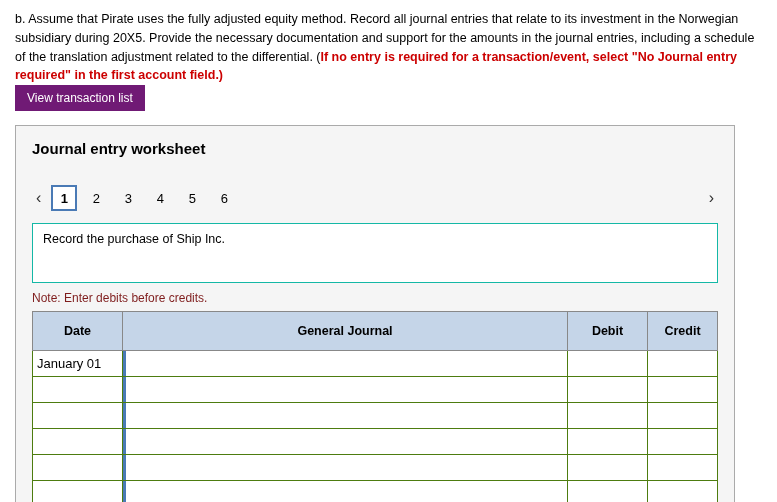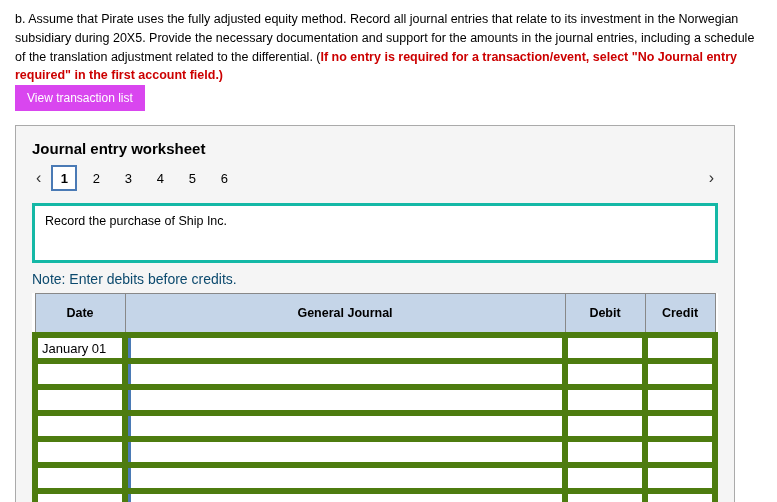--- a/index.html
+++ b/index.html
@@ -16,38 +16,38 @@
       font-size: 12.5px;
       line-height: 1.5;
       margin-bottom: 0;
       color: #000;
     }
     .intro-text .red-bold {
       color: #cc0000;
       font-weight: bold;
     }
     .btn-view-transaction {
-      background-color: #d946ef;
+      background-color: #701a75;
       color: #fff;
       border: none;
       padding: 6px 12px;
       font-size: 12px;
       cursor: pointer;
       margin-bottom: 14px;
     }
     .worksheet-container {
       border: 1px solid #aaa;
       background: #f5f5f5;
       padding: 14px 16px 16px 16px;
       max-width: 720px;
     }
     .worksheet-title {
       font-size: 15px;
       font-weight: bold;
-      margin-bottom: 8px;
+      margin-bottom: 28px;
     }
     .pagination {
       display: flex;
       align-items: center;
       gap: 6px;
       margin-bottom: 12px;
     }
     .page-arrow {
       background: none;
       border: none;
@@ -71,29 +71,29 @@
       border: 2px solid #4a7ab5;
       background: #fff;
       font-weight: bold;
     }
     .page-num:not(.active) {
       border: none;
       background: none;
     }
     .description-box {
       background: #fff;
-      border: 3px solid #14b8a6;
+      border: 1px solid #14b8a6;
       padding: 8px 10px;
       min-height: 60px;
       font-size: 12.5px;
       margin-bottom: 8px;
     }
     .note-text {
-      color: #0c4a6e;
-      font-size: 14px;
+      color: #7f1d1d;
+      font-size: 12px;
       margin-bottom: 6px;
     }
     .journal-table {
       width: 100%;
       border-collapse: collapse;
       background: #fff;
     }
     .journal-table thead tr {
       background: #c5d5e8;
     }
@@ -115,21 +115,21 @@
       width: 80px;
     }
     .journal-table thead th.credit-col {
       width: 70px;
       text-align: center;
     }
     .journal-table tbody tr {
       height: 26px;
     }
     .journal-table tbody td {
-      border: 6px solid #4d7c0f;
+      border: 1px solid #4d7c0f;
       padding: 2px 4px;
     }
     .journal-table tbody td input {
       width: 100%;
       border: none;
       outline: none;
       font-size: 12px;
       background: transparent;
       padding: 0 2px;
     }

